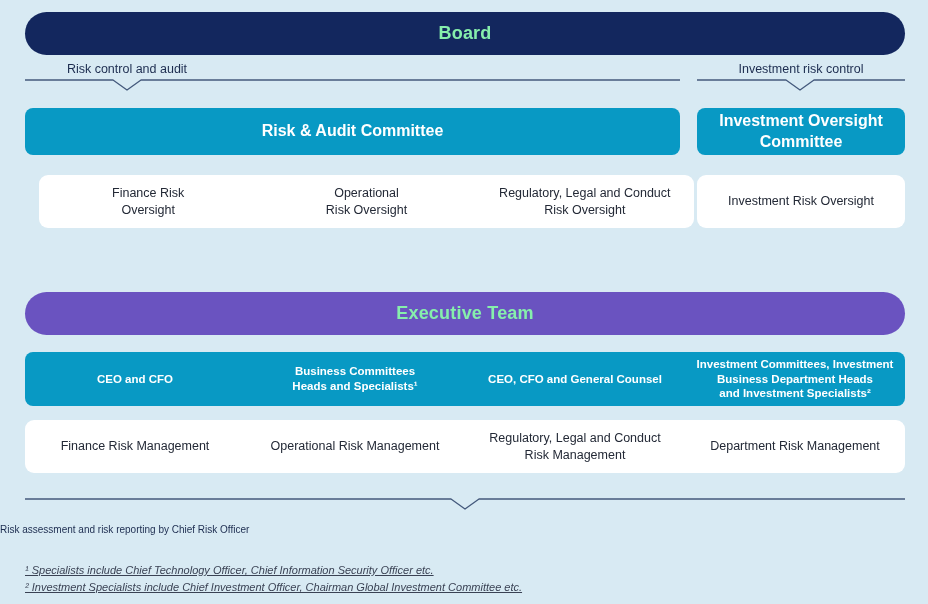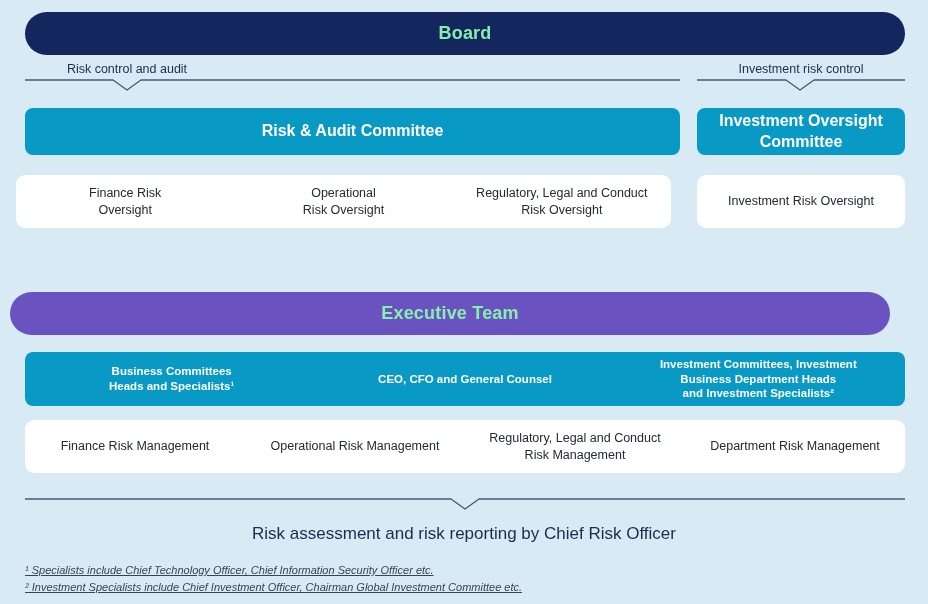--- a/index.html
+++ b/index.html
@@ -96,22 +96,21 @@
   }
   .connector {
     stroke: var(--line);
     stroke-width: 1.3;
     fill: none;
     stroke-linejoin: round;
     stroke-linecap: butt;
   }
   .cro-label {
     width: 100%;
-    text-align: center;
-    font-size: 17px;
+    font-size: 10px;
     color: var(--label_text);
   }
   .footnotes {
     font-size: 11px;
     font-style: italic;
     color: var(--footnote_text);
     line-height: 1.55;
     text-decoration: underline;
   }
 </style>
@@ -129,36 +128,37 @@
 
   <svg class="abs" style="left:0; top:0;" width="928" height="604" viewBox="0 0 928 604">
     <path class="connector" d="M25,80 H113 L127,90 L141,80 H680"></path>
     <path class="connector" d="M697,80 H786 L800,90 L814,80 H905"></path>
     <path class="connector" d="M25,499 H451 L465,509 L479,499 H905"></path>
   </svg>
 
   <div class="abs teal-box" style="left:25px; top:108px; width:655px; height:47px;">Risk &amp; Audit Committee</div>
   <div class="abs teal-box" style="left:697px; top:108px; width:208px; height:47px;">Investment Oversight Committee</div>
 
-  <div class="abs white-box cols" style="left:16px; top:175px; width:655px; height:53px;">
+  <div class="abs white-box cols" style="left:39px; top:175px; width:655px; height:53px;">
     <div class="cell">Finance Risk
 Oversight</div>
     <div class="cell">Operational
 Risk Oversight</div>
     <div class="cell">Regulatory, Legal and Conduct
 Risk Oversight</div>
   </div>
   <div class="abs white-box" style="left:697px; top:175px; width:208px; height:53px;">Investment Risk Oversight</div>
 
 
-  <div class="abs pill purple" style="left:10px; top:292px; width:880px; height:43px;">
+  <div class="abs pill purple" style="left:25px; top:292px; width:880px; height:43px;">
     <span>Executive Team</span>
   </div>
 
   <div class="abs teal-bar cols" style="left:25px; top:352px; width:880px; height:54px;">
+    <div class="cell">CEO and CFO</div>
     <div class="cell">Business Committees
 Heads and Specialists¹</div>
     <div class="cell">CEO, CFO and General Counsel</div>
     <div class="cell">Investment Committees, Investment
 Business Department Heads
 and Investment Specialists²</div>
   </div>
 
   <div class="abs white-bar cols" style="left:25px; top:420px; width:880px; height:53px;">
     <div class="cell">Finance Risk Management</div>

